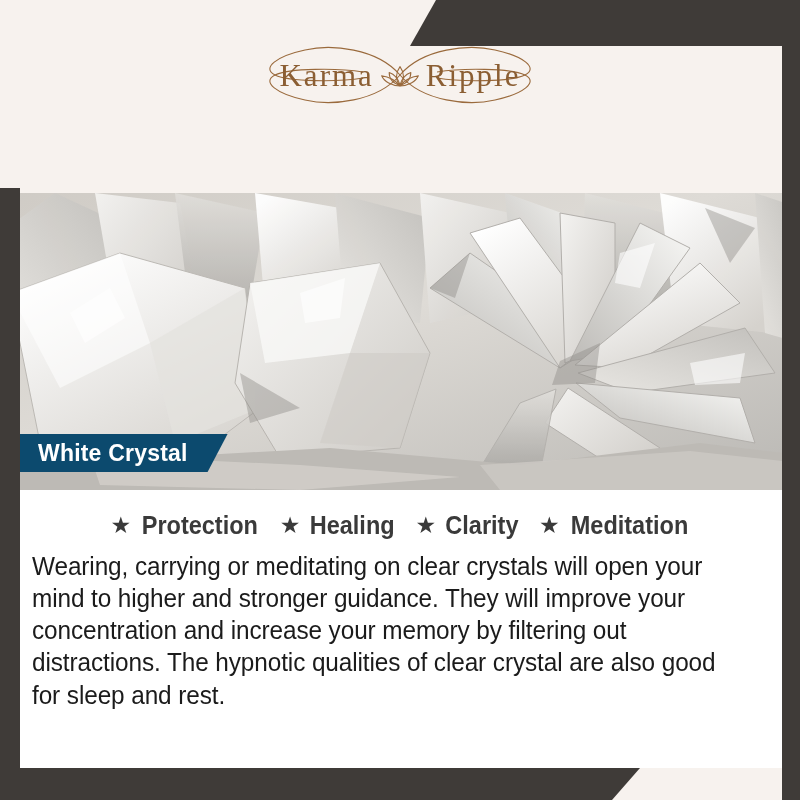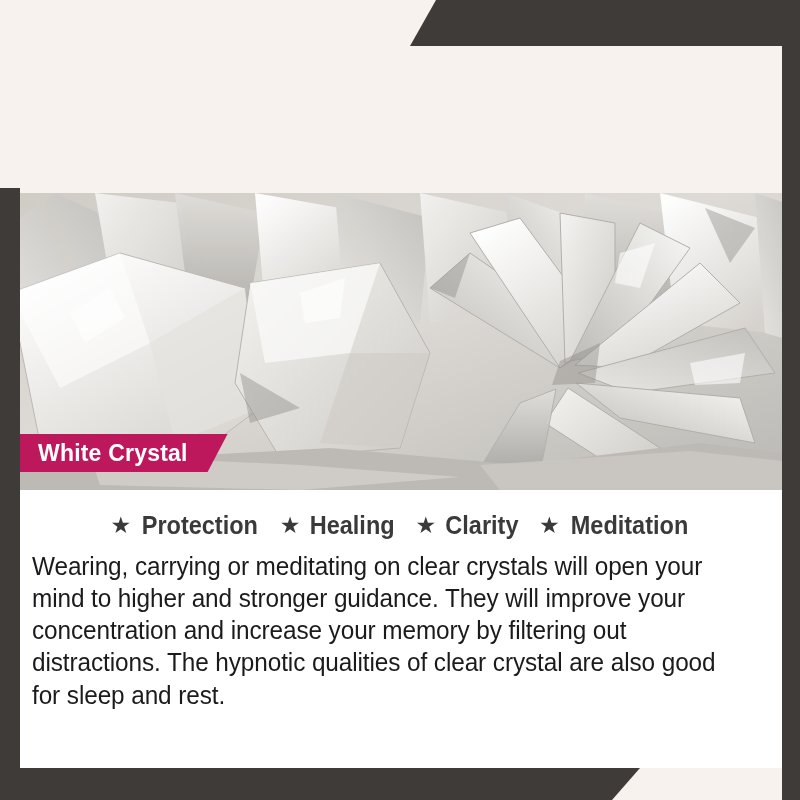--- a/index.html
+++ b/index.html
@@ -148,21 +148,21 @@
 
   
   .stone-banner {
     position: absolute;
     left: 20px;
     bottom: 18px;
     height: 38px;
     padding: 0 40px 0 18px;
     display: flex;
     align-items: center;
-    background: #be185d;
+    background: #0c4a6e;
     clip-path: polygon(0 0, 100% 0, calc(100% - 20px) 100%, 0 100%);
     z-index: 5;
   }
   .stone-banner-text {
     color: #ffffff;
     font-size: 23px;
     font-weight: bold;
     letter-spacing: 0.2px;
   }
 
@@ -222,20 +222,45 @@
 </head>
 <body>
 
 <div id="card">
 
   <div class="frame-top-right"></div>
   <div class="frame-right-strip"></div>
   <div class="frame-left-strip"></div>
   <div class="frame-bottom"></div>
 
+  <div class="logo-area">
+    <div class="logo-wrap">
+      <svg class="logo-swirl" viewBox="0 0 330 66">
+        <g fill="none" stroke="#9a6a3c" stroke-width="1.1">
+          <path d="M165 33 C 142 6, 96 2, 70 8 C 42 14, 26 26, 40 33 C 54 40, 104 40, 128 36"></path>
+          <path d="M165 33 C 142 60, 96 64, 70 58 C 42 52, 26 40, 40 33 C 54 26, 104 26, 128 30"></path>
+          <path d="M165 33 C 188 6, 234 2, 260 8 C 288 14, 304 26, 290 33 C 276 40, 226 40, 202 36"></path>
+          <path d="M165 33 C 188 60, 234 64, 260 58 C 288 52, 304 40, 290 33 C 276 26, 226 26, 202 30"></path>
+        </g>
+      </svg>
+      <div class="logo-text">
+        <span class="logo-word">Karma</span>
+        <svg class="logo-lotus" viewBox="0 0 48 40">
+          <g fill="none" stroke="#9a6a3c" stroke-width="1.3" stroke-linejoin="round">
+            <path d="M24 10 C 19 17, 18 26, 24 32 C 30 26, 29 17, 24 10 Z"></path>
+            <path d="M24 32 C 16 31, 11 25, 11 17 C 17 19, 22 25, 24 32 Z"></path>
+            <path d="M24 32 C 32 31, 37 25, 37 17 C 31 19, 26 25, 24 32 Z"></path>
+            <path d="M24 33 C 14 33, 5 28, 2 21 C 9 22, 18 26, 24 33 Z"></path>
+            <path d="M24 33 C 34 33, 43 28, 46 21 C 39 22, 30 26, 24 33 Z"></path>
+          </g>
+        </svg>
+        <span class="logo-word">Ripple</span>
+      </div>
+    </div>
+  </div>
 
 
   <div class="photo">
     <svg width="800" height="297" viewBox="0 0 800 297" preserveAspectRatio="none">
       <defs>
         <linearGradient id="bgG" x1="0" y1="0" x2="1" y2="1">
           <stop offset="0%" stop-color="#cfcbc5"></stop>
           <stop offset="45%" stop-color="#dedbd6"></stop>
           <stop offset="100%" stop-color="#b9b7b3"></stop>
         </linearGradient>

